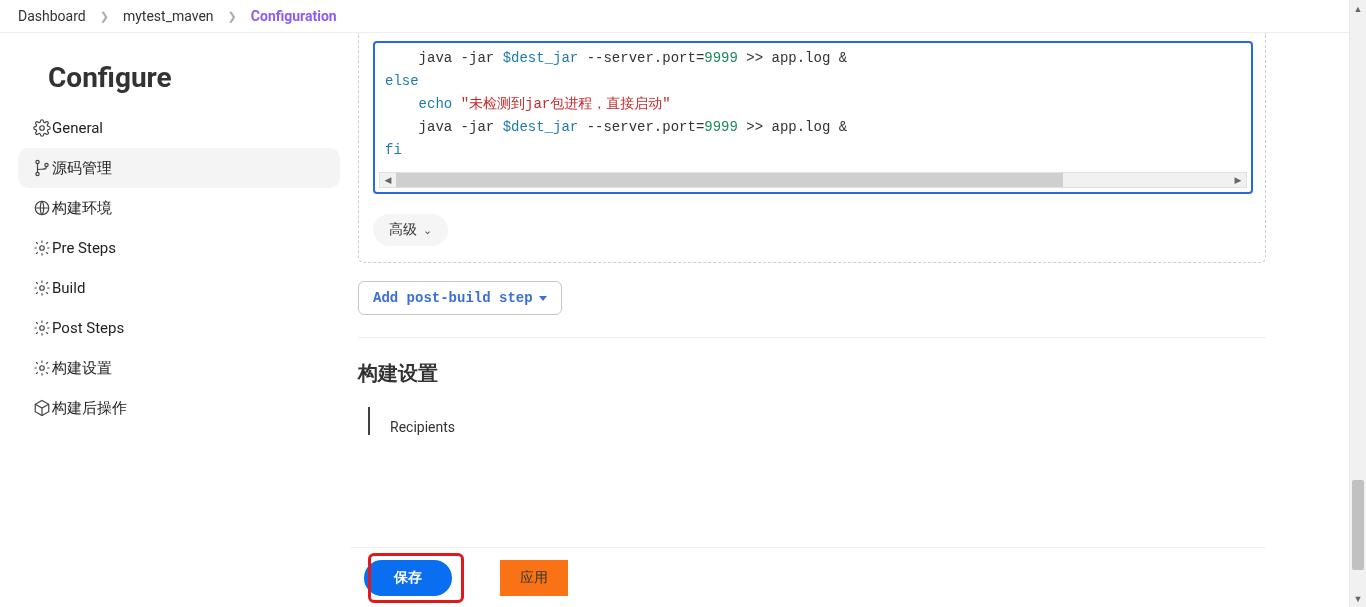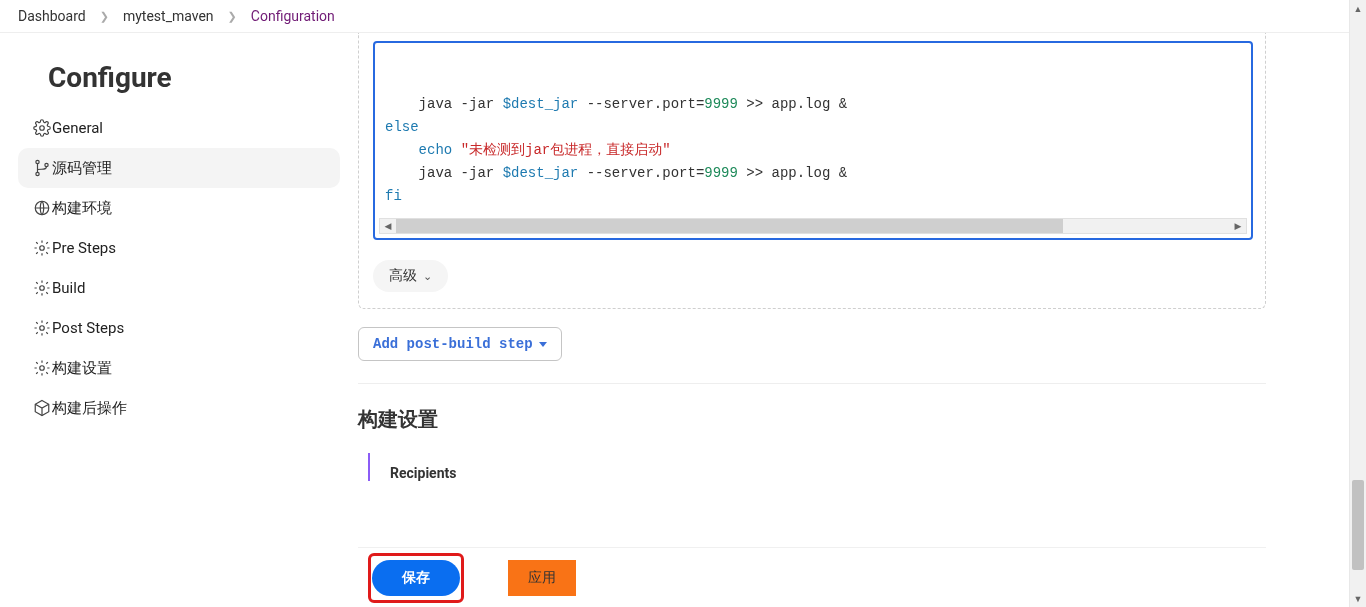--- a/index.html
+++ b/index.html
@@ -47,21 +47,21 @@
       background: #fff;
       color: #555;
       font-size: 14px;
       border-bottom: 1px solid #eee;
     }
     .breadcrumb .sep {
       color: #aaa;
       font-size: 11px;
     }
     .breadcrumb a { color: #333; text-decoration: none; }
-    .breadcrumb .current { color: #701a75; font-weight: 400;}
+    .breadcrumb .current { color: #8b5cf6; font-weight: 700;}
 
     
     .page-title {
       font-size: 28px;
       font-weight: 700;
       padding: 20px 0 8px 30px;
     }
 
     
     .layout {
@@ -119,21 +119,20 @@
       margin-bottom: 20px;
     }
     .code-area {
       font-family: Consolas, Menlo, Monaco, "Courier New", monospace;
       font-size: 14px;
       line-height: 23px;
       padding: 4px 10px 10px 10px;
       white-space: pre;
       color: #333;
       overflow: hidden;
-      margin-top: 46px;
     }
     .code-area .nm { color: #1e7ab0; }
     .code-area .eq { color: #333; }
     .code-area .num { color: #1e8a5a; }
     .code-area .str { color: #c82829; }
     .code-area .op { color: #333; }
     .code-area .cmd { color: #1e7ab0; }
 
     .code-scrollbar {
       height: 16px;
@@ -214,31 +213,30 @@
       width: 20px; height: 20px;
       background: #1a2740;
       border-radius: 4px;
       display:flex; align-items:center; justify-content:center;
       color:#fff;
       cursor: pointer;
     }
     .checkbox svg{ width:14px; height:14px; }
     .sub-block {
       margin-left: 10px;
-      border-left: 2px solid #8b5cf6;
+      border-left: 2px solid #404040;
       padding: 12px 0 0 20px;
       margin-top: 6px;
-      font-weight: bold;
     }
 
     
     .bottom-bar {
       position: absolute;
       bottom: 0;
-      left: 358px;
+      left: 350px;
       right: 100px;
       height: 60px;
       background: #fff;
       display: flex;
       align-items: center;
       gap: 48px;
       padding-left: 14px;
       border-top: 1px solid #f0f0f0;
     }
     .btn-primary {

